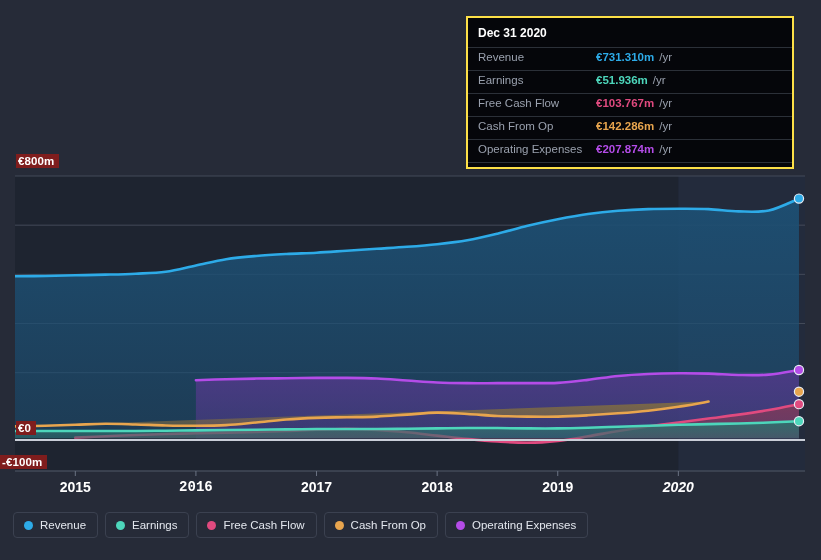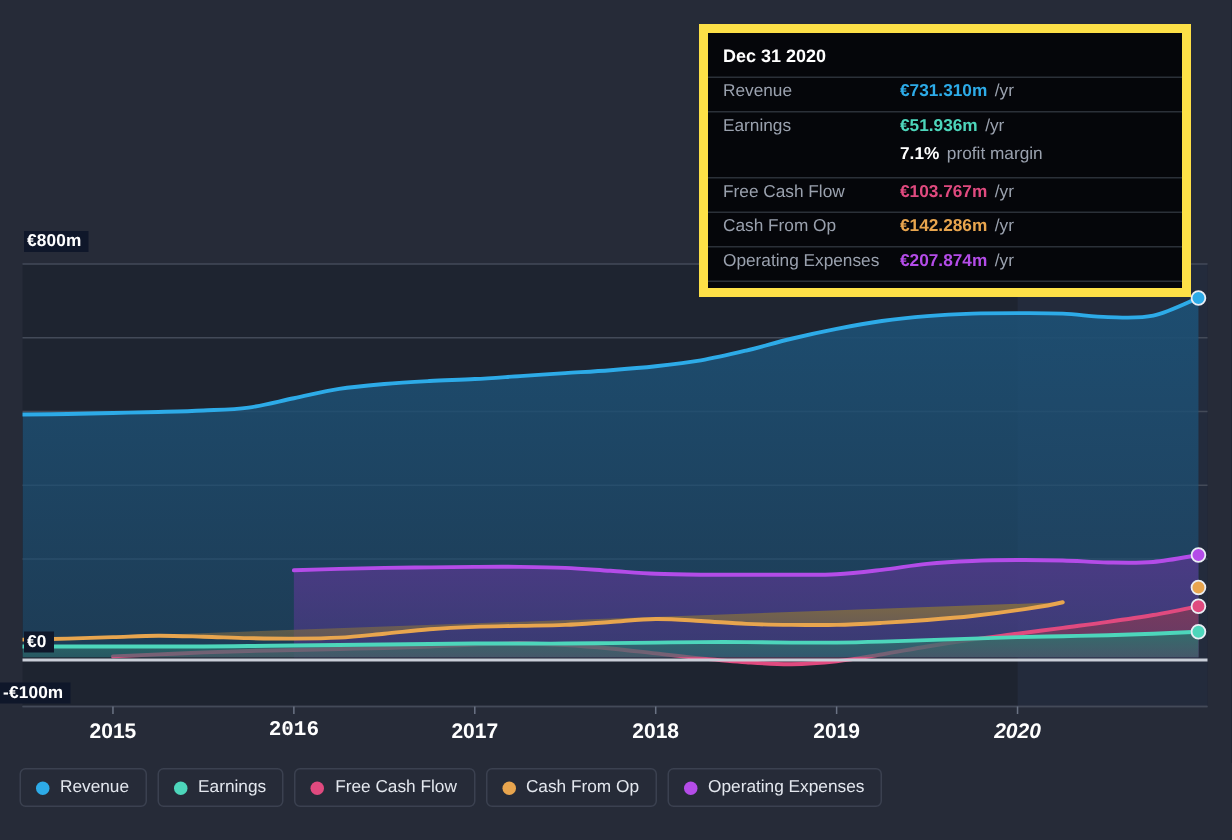--- a/index.html
+++ b/index.html
@@ -39,21 +39,21 @@
     display: block;
   }
 
   
   .y-label {
     position: absolute;
     font-size: 11.5px;
     font-weight: 700;
     color: #ffffff;
     letter-spacing: .1px;
-    background: #0f172a;
+    background: #7f1d1d;
     padding: 1px 5px 1px 2px;
     white-space: nowrap;
     z-index: 6;
   }
   .y-label.y800 { left: 16px; top: 154px; }
   .y-label.y0   { left: 16px; top: 421px; }
   .y-label.yneg { left: 0; top: 455px; }
 
   .x-label {
     position: absolute;
@@ -65,21 +65,21 @@
     white-space: nowrap;
   }
 
   
   .tooltip {
     position: absolute;
     left: 466px;
     top: 16px;
     width: 328px;
     background: #05060a;
-    border: 6px solid #fde047;
+    border: 2px solid #fde047;
     box-sizing: border-box;
     padding: 0;
     z-index: 20;
     font-size: 11.5px;
   }
   .tt-title {
     color: #ffffff;
     font-weight: 700;
     font-size: 12px;
     padding: 8px 10px 7px 10px;
@@ -238,25 +238,20 @@
         <div class="tt-row">
           <div class="tt-key">Revenue</div>
           <div class="tt-val" style="color: rgb(45, 171, 232);">€731.310m</div>
           <div class="tt-unit">/yr</div>
         </div>
         <div class="tt-row">
           <div class="tt-key">Earnings</div>
           <div class="tt-val" style="color: rgb(77, 214, 187);">€51.936m</div>
           <div class="tt-unit">/yr</div>
         </div>
-        <div class="tt-row sub">
-          <div class="tt-spacer"></div>
-          <div class="tt-val" style="color: rgb(255, 255, 255);">7.1%</div>
-          <div class="tt-unit">profit margin</div>
-        </div>
         <div class="tt-row">
           <div class="tt-key">Free Cash Flow</div>
           <div class="tt-val" style="color: rgb(224, 74, 127);">€103.767m</div>
           <div class="tt-unit">/yr</div>
         </div>
         <div class="tt-row">
           <div class="tt-key">Cash From Op</div>
           <div class="tt-val" style="color: rgb(232, 165, 78);">€142.286m</div>
           <div class="tt-unit">/yr</div>
         </div>

